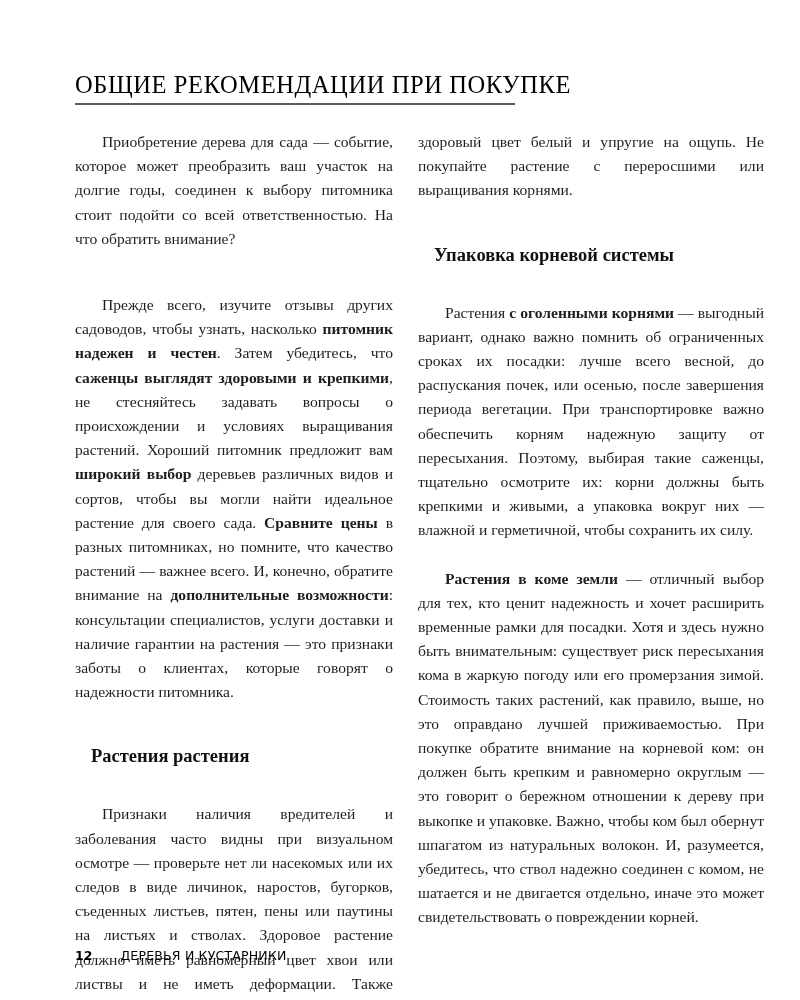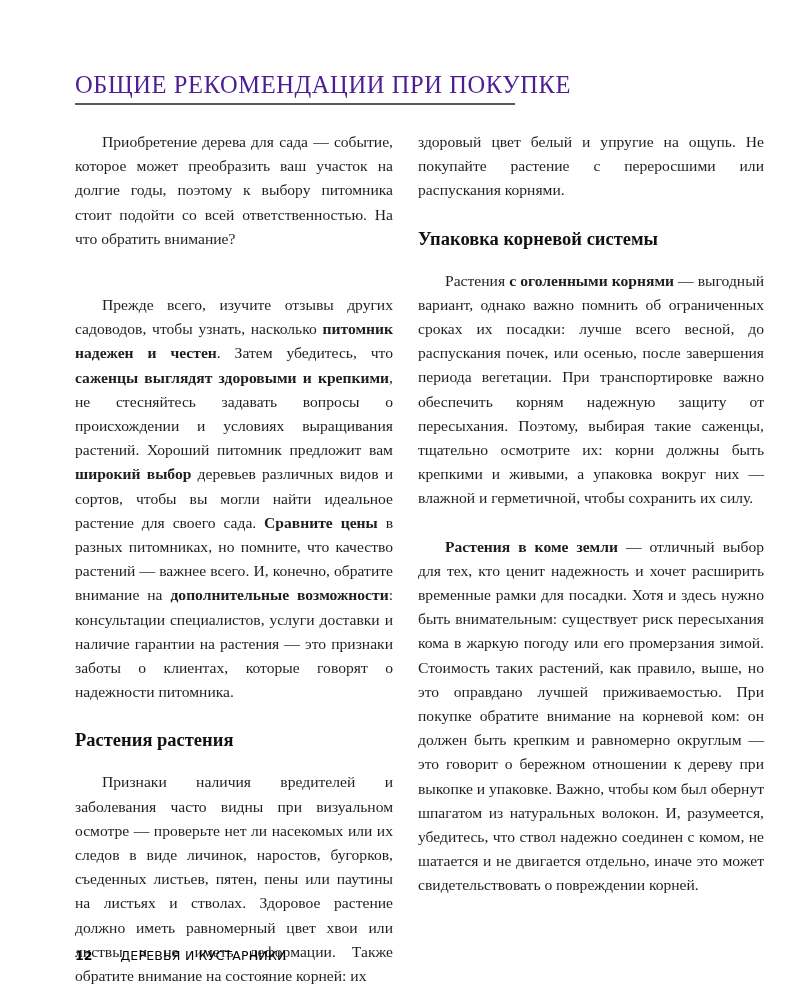--- a/index.html
+++ b/index.html
@@ -1,57 +1,57 @@
 <!DOCTYPE html>
 <html><head>
 <meta charset="utf-8">
 <style>
   html, body { margin:0; padding:0; }
   body { width:800px; height:1000px; background:#ffffff; position:relative; overflow:hidden;
          font-family:"Liberation Serif", "DejaVu Serif", serif; color:#1e1e1e; }
   .header { position:absolute; left:75px; top:68px; width:440px; }
-  .header-title { font-size:24.5px; letter-spacing:0.6px; line-height:34px; white-space:nowrap; color:#4c1d95; }
+  .header-title { font-size:24.5px; letter-spacing:0.6px; line-height:34px; white-space:nowrap; color:#000000; }
   .header-rule { height:2px; background:#5a5a5a; margin-top:1px; }
   .col { position:absolute; font-size:15.6px; line-height:24.2px; text-align:justify; }
   .col-left { left:75px; top:130px; width:318px; }
   .col-right { left:418px; top:130px; width:346px; }
   p { margin:0; text-indent:0; hyphens:manual; }
   p.indent { text-indent:27px; }
-  h2 { font-size:18.5px; font-weight:bold; margin:0; line-height:24px; color:#111; }
+  h2 { font-size:18.5px; font-weight:bold; margin:16px; line-height:24px; color:#111; }
   .gap-before-h { height:24px; }
   .gap-after-h { height:18px; }
   .gap-para { height:24px; }
   b { font-weight:bold; }
   .footer { position:absolute; left:75px; top:948px; font-family:"DejaVu Sans", sans-serif; font-size:12.5px; color:#000000; }
   .footer .page-num { font-weight:bold; margin-right:24px; }
   .footer .running-title { letter-spacing:0.2px; }
 </style>
 </head>
 <body>
 
 <div class="header">
   <div class="header-title">ОБЩИЕ РЕКОМЕНДАЦИИ ПРИ ПОКУПКЕ</div>
   <div class="header-rule"></div>
 </div>
 
 <div class="col col-left">
-  <p class="indent">Приобретение дерева для сада — событие, которое может преобразить ваш участок на долгие годы, поэтому к выбору питомника стоит подойти со всей ответственностью. На что обратить внимание?</p>
+  <p class="indent">Приобретение дерева для сада — событие, которое может преобразить ваш участок на долгие годы, соединен к выбору питомника стоит подойти со всей ответственностью. На что обратить внимание?</p>
 
   <div class="gap-before-h"></div>
   <div class="gap-after-h"></div>
   <p class="indent"><span>Прежде всего, изучите отзывы других садоводов, чтобы узнать, насколько </span><b>питомник надежен и честен</b><span>. Затем убедитесь, что </span><b>саженцы выглядят здоровыми и крепкими</b><span>, не стесняйтесь задавать вопросы о происхождении и условиях выращивания растений. Хороший питомник предложит вам </span><b>широкий выбор</b><span> деревьев различных видов и сортов, чтобы вы могли найти идеальное растение для своего сада. </span><b>Сравните цены</b><span> в разных питомниках, но помните, что качество растений — важнее всего. И, конечно, обратите внимание на </span><b>дополнительные возможности</b><span>: консультации специалистов, услуги доставки и наличие гарантии на растения — это признаки заботы о клиентах, которые говорят о надежности питомника.</span></p>
 
   <div class="gap-before-h"></div>
   <h2>Растения растения</h2>
   <div class="gap-after-h"></div>
   <p class="indent">Признаки наличия вредителей и заболевания часто видны при визуальном осмотре — проверьте нет ли насекомых или их следов в виде личинок, наростов, бугорков, съеденных листьев, пятен, пены или паутины на листьях и стволах. Здоровое растение должно иметь равномерный цвет хвои или листвы и не иметь деформации. Также обратите внимание на состояние корней: их</p>
 </div>
 
 <div class="col col-right">
-  <p>здоровый цвет белый и упругие на ощупь. Не покупайте растение с переросшими или распускания корнями.</p>
+  <p>здоровый цвет белый и упругие на ощупь. Не покупайте растение с переросшими или выращивания корнями.</p>
 
   <div class="gap-before-h"></div>
   <h2>Упаковка корневой системы</h2>
   <div class="gap-after-h"></div>
   <p class="indent"><span>Растения </span><b>с оголенными корнями</b><span> — выгодный вариант, однако важно помнить об ограниченных сроках их посадки: лучше всего весной, до распускания почек, или осенью, после завершения периода вегетации. При транспортировке важно обеспечить корням надежную защиту от пересыхания. Поэтому, выбирая такие саженцы, тщательно осмотрите их: корни должны быть крепкими и живыми, а упаковка вокруг них — влажной и герметичной, чтобы сохранить их силу.</span></p>
 
   <div class="gap-para"></div>
   <p class="indent"><b>Растения в коме земли</b><span> — отличный выбор для тех, кто ценит надежность и хочет расширить временные рамки для посадки. Хотя и здесь нужно быть внимательным: существует риск пересыхания кома в жаркую погоду или его промерзания зимой. Стоимость таких растений, как правило, выше, но это оправдано лучшей приживаемостью. При покупке обратите внимание на корневой ком: он должен быть крепким и равномерно округлым — это говорит о бережном отношении к дереву при выкопке и упаковке. Важно, чтобы ком был обернут шпагатом из натуральных волокон. И, разумеется, убедитесь, что ствол надежно соединен с комом, не шатается и не двигается отдельно, иначе это может свидетельствовать о повреждении корней.</span></p>
 </div>
 

